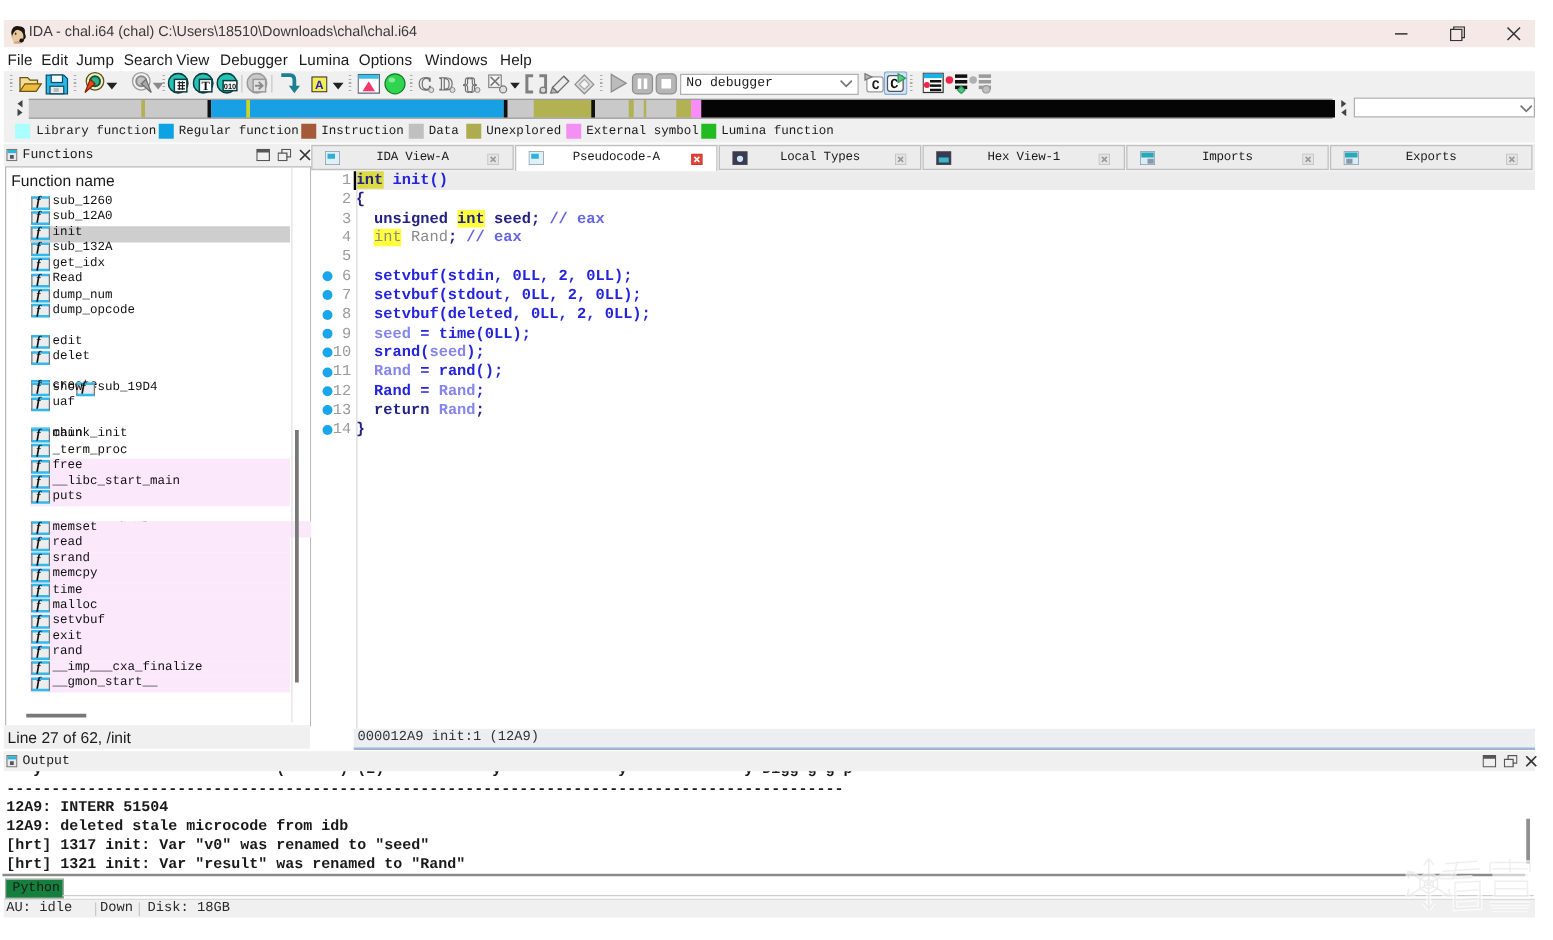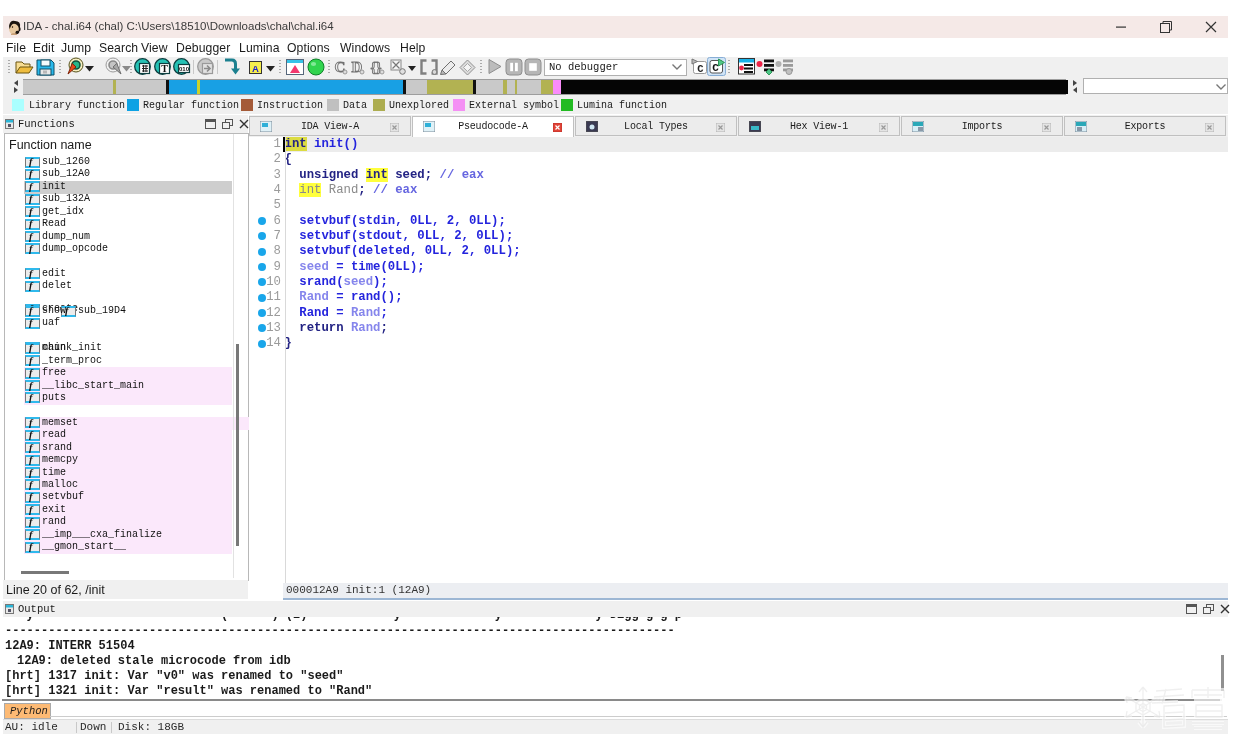--- a/index.html
+++ b/index.html
@@ -464,21 +464,21 @@
         <span class="rowbg" style="background:#fbe8fb;"></span>
         <span class="fico"></span>
         <span class="fname b">__gmon_start__</span>
       </div>
 <div style="position:absolute;left:228px;top:-22px;width:1px;height:444px;background:#e2e2e2;"></div>
 <div style="position:absolute;left:231px;top:188px;width:3px;height:202px;background:#787878;"></div>
 <div style="position:absolute;left:16px;top:415px;width:48px;height:3px;background:#787878;"></div>
 </div>
 </div>
 <div class="abs" id="fstatus">
-    <span style="position:absolute;left:3px;top:3px;">Line 20 of 62, /init</span>
+    <span style="position:absolute;left:3px;top:3px;">Line 27 of 62, /init</span>
   </div>
 
 <div class="abs" id="tabbar">
   <div class="tab" style="left:0px;width:162px;">
       <svg width="12" height="11" style="position:absolute;left:10px;top:4px;">
         <rect x="0" y="0" width="12" height="11" fill="#dff1f7" stroke="#7a8a99"></rect>
         <rect x="2" y="2" width="6" height="4" fill="#2fb0d8"></rect>
       </svg>
       <span class="tabtxt">IDA View-A</span>
       <svg width="9" height="9" style="position:absolute;left:140px;top:6px;">
@@ -584,26 +584,26 @@
   <svg width="10" height="10" style="position:absolute;left:1217px;top:3px;">
       <path d="M1 1L9 9M9 1L1 9" stroke="#333" stroke-width="1.4"></path>
     </svg>
 </div>
 <div class="abs" style="left:1221px;top:655px;width:3px;height:36px;background:#909090;z-index:5;"></div>
 <div class="abs" style="left:2px;top:699px;width:1218px;height:2px;background:#8a8a8a;z-index:5;"></div>
 <div class="abs" id="outarea">
 <div class="oline" style="top:-9px;">   y                          (      ) (2)            y             y             y Digg g g p</div>
 <div class="oline" style="top:7px;">---------------------------------------------------------------------------------------------</div>
 <div class="oline" style="top:22px;">12A9: INTERR 51504</div>
-<div class="oline" style="top:37px;margin-left:12px;">12A9: deleted stale microcode from idb</div>
+<div class="oline" style="top:37px;">12A9: deleted stale microcode from idb</div>
 <div class="oline" style="top:52px;">[hrt] 1317 init: Var "v0" was renamed to "seed"</div>
 <div class="oline" style="top:67px;">[hrt] 1321 init: Var "result" was renamed to "Rand"</div>
 </div>
 <div class="abs" id="pyrow">
-  <div style="position:absolute;left:1px;top:0px;width:45px;height:14px;border:1px solid #aaa;background:#fdba74;font-style:italic;">
+  <div style="position:absolute;left:1px;top:0px;width:45px;height:14px;border:1px solid #aaa;background:#15803d;">
       <span class="mono" style="position:absolute;left:5px;top:1px;font-size:10.5px;color:#1a1a1a;">Python</span>
     </div>
   <div style="position:absolute;left:47px;top:13px;width:1177px;height:1px;background:#ccc;"></div>
 </div>
 <div class="abs" id="watermark" style="left:1120px;top:686px;width:122px;height:44px;z-index:9;opacity:0.75;">
 <svg width="122" height="44">
   <defs>
         <g id="wmflake">
           <path d="M23 1 L23 41 M6 11 L40 31 M40 11 L6 31 M23 1 L19 6 M23 1 L27 6 M23 41 L19 36 M23 41 L27 36 M6 11 L12 12 M6 11 L7 17 M40 31 L34 30 M40 31 L39 25 M40 11 L34 12 M40 11 L39 17 M6 31 L12 30 M6 31 L7 25" fill="none"></path>
   <path d="M23 13 L30 17 L30 25 L23 29 L16 25 L16 17 Z M23 17.5 L26.5 19.5 L26.5 23.5 L23 25.5 L19.5 23.5 L19.5 19.5 Z" fill="none"></path>

